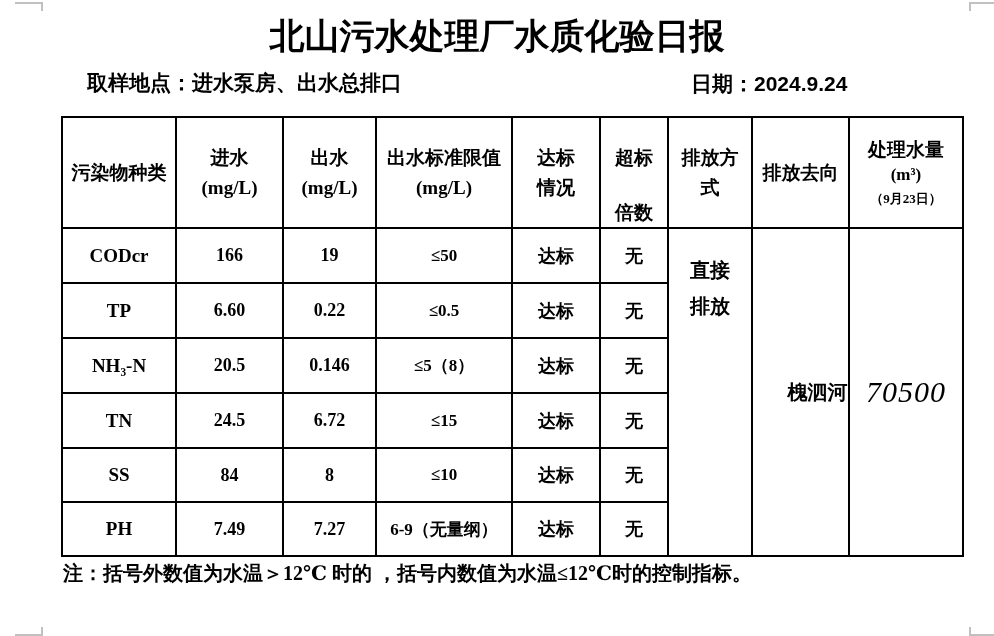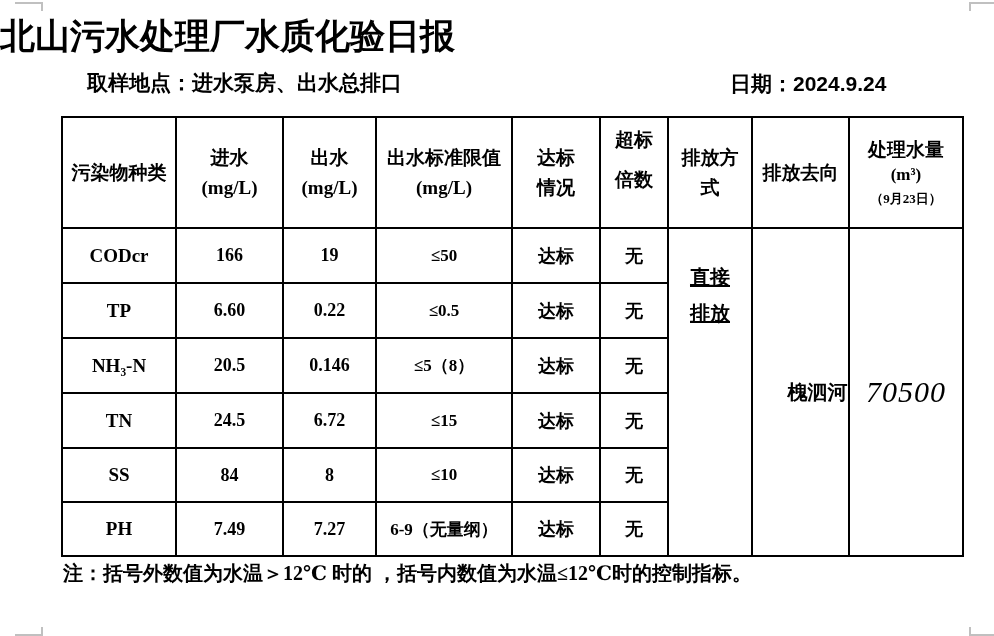--- a/index.html
+++ b/index.html
@@ -6,52 +6,52 @@
   .page{position:relative;width:994px;height:636px;background:#ffffff;
         font-family:"Liberation Serif","DejaVu Serif",serif;color:#000;overflow:hidden;}
 
   
   .corner{position:absolute;}
   .corner.tl{left:15px;top:2px;width:26px;height:7px;border-top:2px solid #c0c0c0;border-right:2px solid #c0c0c0;}
   .corner.tr{left:969px;top:2px;width:24px;height:7px;border-top:2px solid #c0c0c0;border-left:2px solid #c0c0c0;}
   .corner.bl{left:15px;top:627px;width:26px;height:7px;border-bottom:2px solid #c0c0c0;border-right:2px solid #c0c0c0;}
   .corner.br{left:969px;top:627px;width:24px;height:7px;border-bottom:2px solid #c0c0c0;border-left:2px solid #c0c0c0;}
 
-  .title{position:absolute;top:13px;left:0;width:100%;text-align:left;
+  .title{position:absolute;top:13px;left:0;width:100%;text-align:center;
          font-size:35px;font-weight:bold;letter-spacing:0px;}
   .sampling{position:absolute;left:63px;top:69px;font-size:21px;font-weight:bold;margin-left:24px;}
-  .date{position:absolute;left:730px;top:70px;font-size:21px;font-weight:bold;
+  .date{position:absolute;left:691px;top:70px;font-size:21px;font-weight:bold;
         font-family:"Liberation Sans","DejaVu Sans",sans-serif;}
   .note{position:absolute;left:63px;top:560px;font-size:20px;font-weight:bold;}
 
   .tbl{position:absolute;left:61px;top:116px;display:grid;
        grid-template-columns:114px 107px 93px 136px 88px 68px 84px 97px 112px;
        grid-template-rows:111px 55px 55px 55px 55px 54px 52px;
        border:2px solid #000;background:#fff;}
   .cell{border-right:2px solid #000;border-bottom:2px solid #000;box-sizing:border-box;
         display:flex;flex-direction:column;align-items:center;justify-content:center;
         text-align:center;white-space:pre-line;}
   .c1{grid-column:1}.c2{grid-column:2}.c3{grid-column:3}.c4{grid-column:4}.c5{grid-column:5}
   .c6{grid-column:6}.c7{grid-column:7}.c8{grid-column:8}.c9{grid-column:9;border-right:none;text-align:right;}
   .r1{grid-row:1}.r2{grid-row:2}.r3{grid-row:3}.r4{grid-row:4}.r5{grid-row:5}.r6{grid-row:6}
   .r7{grid-row:7;border-bottom:none;}
   .rspan{grid-row:2/8;border-bottom:none;}
 
   .h{font-size:19px;font-weight:bold;line-height:30px;}
-  .h-top{justify-content:flex-start;line-height:40px;padding-top:2px;text-align:center;}
+  .h-top{justify-content:flex-start;line-height:55px;padding-top:12px;text-align:center;}
   .vol .l1{font-size:19px;line-height:27px;font-weight:bold;}
   .vol .l2{font-size:17px;line-height:24px;font-weight:bold;}
   .vol .l3{font-size:13px;line-height:23px;font-weight:bold;}
 
   .name{font-size:19px;font-weight:bold;}
   .num{font-size:18px;font-weight:bold;}
   .lim{font-size:17px;font-weight:bold;}
   .zh{font-size:18px;font-weight:bold;}
 
-  .mode{font-size:20px;font-weight:bold;line-height:36px;justify-content:flex-start;padding-top:30px;text-decoration:underline;}
+  .mode{font-size:20px;font-weight:bold;line-height:36px;justify-content:flex-start;padding-top:23px;}
   .dest{font-size:20px;font-weight:bold;padding-left:34px;}
   .volume{font-size:30px;font-weight:normal;letter-spacing:1px;font-style:italic;}
 </style>
 </head>
 <body>
 
 <div class="page">
   <div class="corner tl"></div>
   <div class="corner tr"></div>
   <div class="corner bl"></div>

